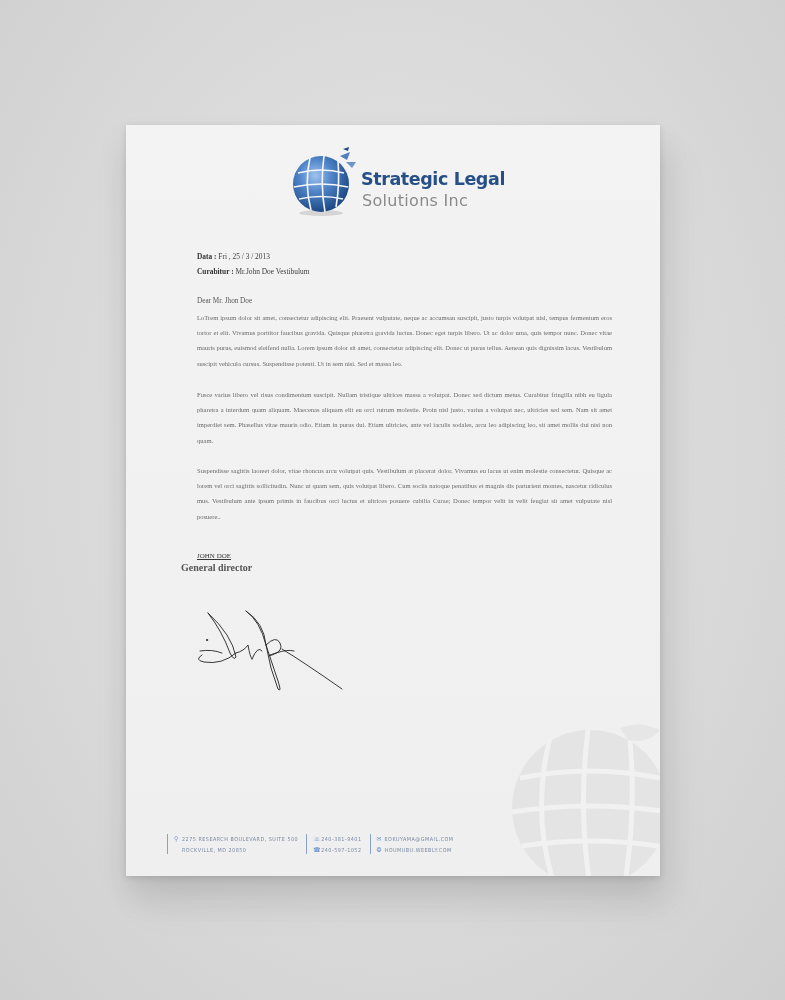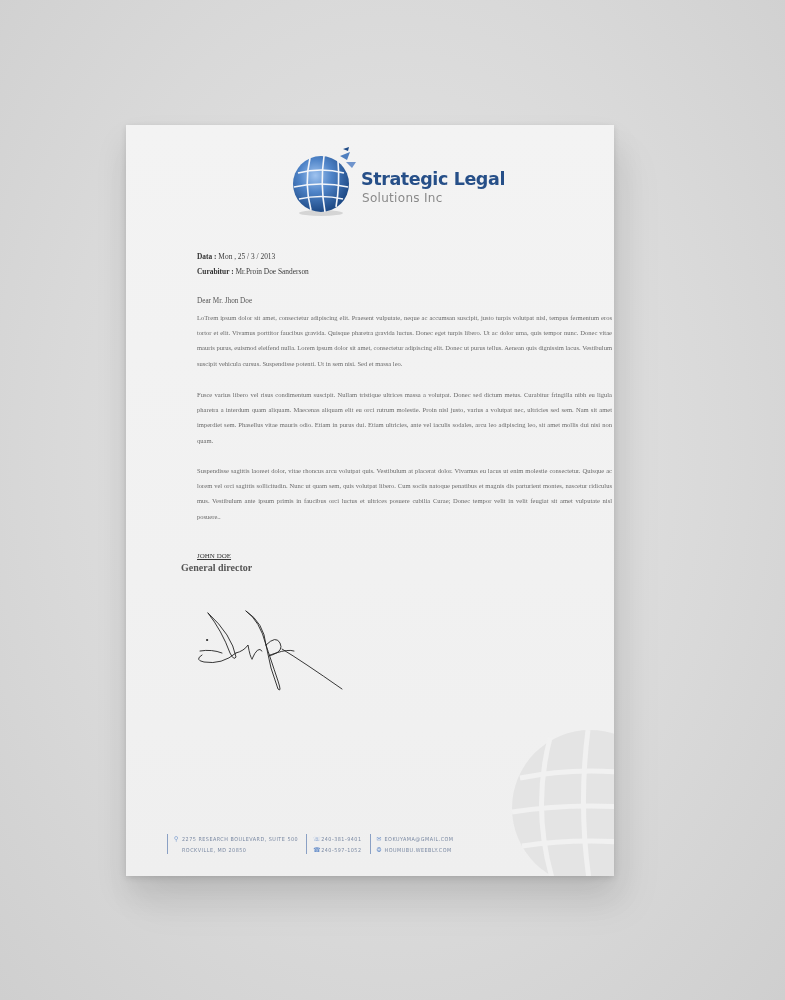--- a/index.html
+++ b/index.html
@@ -3,29 +3,29 @@
 <meta charset="utf-8">
 <style>
   html, body { margin: 0; padding: 0; }
   body {
     width: 785px; height: 1000px; overflow: hidden;
     background: radial-gradient(ellipse at 50% 45%, #e6e6e6 0%, #d9d9d9 60%, #cfcfcf 100%);
     position: relative;
     font-family: "Liberation Serif", serif;
   }
   .paper {
-    position: absolute; left: 126px; top: 125px; width: 488px; height: 751px;
+    position: absolute; left: 126px; top: 125px; width: 534px; height: 751px;
     background: linear-gradient(180deg, #f3f3f3 0%, #f1f1f1 60%, #efefef 100%);
     box-shadow: 0 2px 6px rgba(0,0,0,0.12), 0 18px 30px rgba(0,0,0,0.10), 14px 30px 40px rgba(0,0,0,0.05);
     overflow: hidden;
   }
   .logo { position: absolute; left: 164px; top: 22px; width: 210px; height: 75px; }
   .logo svg.globe { position: absolute; left: 0; top: 0; }
   .brand-1 { position: absolute; left: 71px; top: 22px; font-family: "DejaVu Sans", sans-serif; font-weight: bold; font-size: 17.5px; color: #264f88; letter-spacing: -0.4px; white-space: nowrap; }
-  .brand-2 { position: absolute; left: 72px; top: 44px; font-family: "DejaVu Sans", sans-serif; font-size: 12px; color: #8a8a8a; letter-spacing: 0.3px; white-space: nowrap; }
+  .brand-2 { position: absolute; left: 72px; top: 44px; font-family: "DejaVu Sans", sans-serif; font-size: 16px; color: #8a8a8a; letter-spacing: 0.3px; white-space: nowrap; }
 
   .meta { position: absolute; left: 71px; font-size: 7.4px; color: #3c3c3c; white-space: nowrap; }
   .meta b { font-weight: bold; color: #333; font-family: Liberation Serif, serif; }
   .greet { position: absolute; left: 71px; top: 172px; font-size: 7.2px; color: #555; }
   .para { position: absolute; left: 71px; width: 415px; font-size: 6.55px; line-height: 15.2px; color: #6a6a6a; text-align: justify; }
   .sig-name { position: absolute; left: 71px; top: 427px; font-size: 7px; color: #333; text-decoration: underline; }
   .sig-title { position: absolute; left: 55px; top: 437px; font-size: 10px; color: #555; font-weight: bold; }
   .signature { position: absolute; left: 66px; top: 480px; }
   .watermark { position: absolute; left: 384px; top: 595px; }
 
@@ -62,25 +62,25 @@
       <path d="M50 9 L60 5 L57 13 Z" fill="#4f7fbf"></path>
       <path d="M56 15 L66 15 L62 21 Z" fill="#6f94cc"></path>
       <path d="M53 2 L59 0 L58 4 Z" fill="#1e4a86"></path>
     </svg>
     <div class="brand-1">Strategic Legal</div>
     <div class="brand-2">Solutions Inc</div>
   </div>
 
   <div class="meta" style="top:127px;">
     <b>Data :</b>
-    <span>Mon , 25 / 3 / 2013</span>
+    <span>Fri , 25 / 3 / 2013</span>
   </div>
   <div class="meta" style="top:142px;">
     <b>Curabitur :</b>
-    <span>Mr.Proin Doe Sanderson</span>
+    <span>Mr.John Doe Vestibulum</span>
   </div>
 
   <div class="greet">Dear Mr. Jhon Doe</div>
 
   <div class="para" style="top:185px;">LoTrem ipsum dolor sit amet, consectetur adipiscing elit. Praesent vulputate, neque ac accumsan suscipit, justo turpis volutpat nisl, tempus fermentum eros tortor et elit. Vivamus porttitor faucibus gravida. Quisque pharetra gravida luctus. Donec eget turpis libero. Ut ac dolor urna, quis tempor nunc. Donec vitae mauris purus, euismod eleifend nulla. Lorem ipsum dolor sit amet, consectetur adipiscing elit. Donec ut purus tellus. Aenean quis dignissim lacus. Vestibulum suscipit vehicula cursus. Suspendisse potenti. Ut in sem nisi. Sed et massa leo.</div>
   <div class="para" style="top:262px;">Fusce varius libero vel risus condimentum suscipit. Nullam tristique ultrices massa a volutpat. Donec sed dictum metus. Curabitur fringilla nibh eu ligula pharetra a interdum quam aliquam. Maecenas aliquam elit eu orci rutrum molestie. Proin nisl justo, varius a volutpat nec, ultricies sed sem. Nam sit amet imperdiet sem. Phasellus vitae mauris odio. Etiam in purus dui. Etiam ultricies, ante vel iaculis sodales, arcu leo adipiscing leo, sit amet mollis dui nisi non quam.</div>
   <div class="para" style="top:338px;">Suspendisse sagittis laoreet dolor, vitae rhoncus arcu volutpat quis. Vestibulum at placerat dolor. Vivamus eu lacus ut enim molestie consectetur. Quisque ac lorem vel orci sagittis sollicitudin. Nunc ut quam sem, quis volutpat libero. Cum sociis natoque penatibus et magnis dis parturient montes, nascetur ridiculus mus. Vestibulum ante ipsum primis in faucibus orci luctus et ultrices posuere cubilia Curae; Donec tempor velit in velit feugiat sit amet vulputate nisl posuere..</div>
 
   <div class="sig-name">JOHN DOE</div>
   <div class="sig-title">General director</div>

